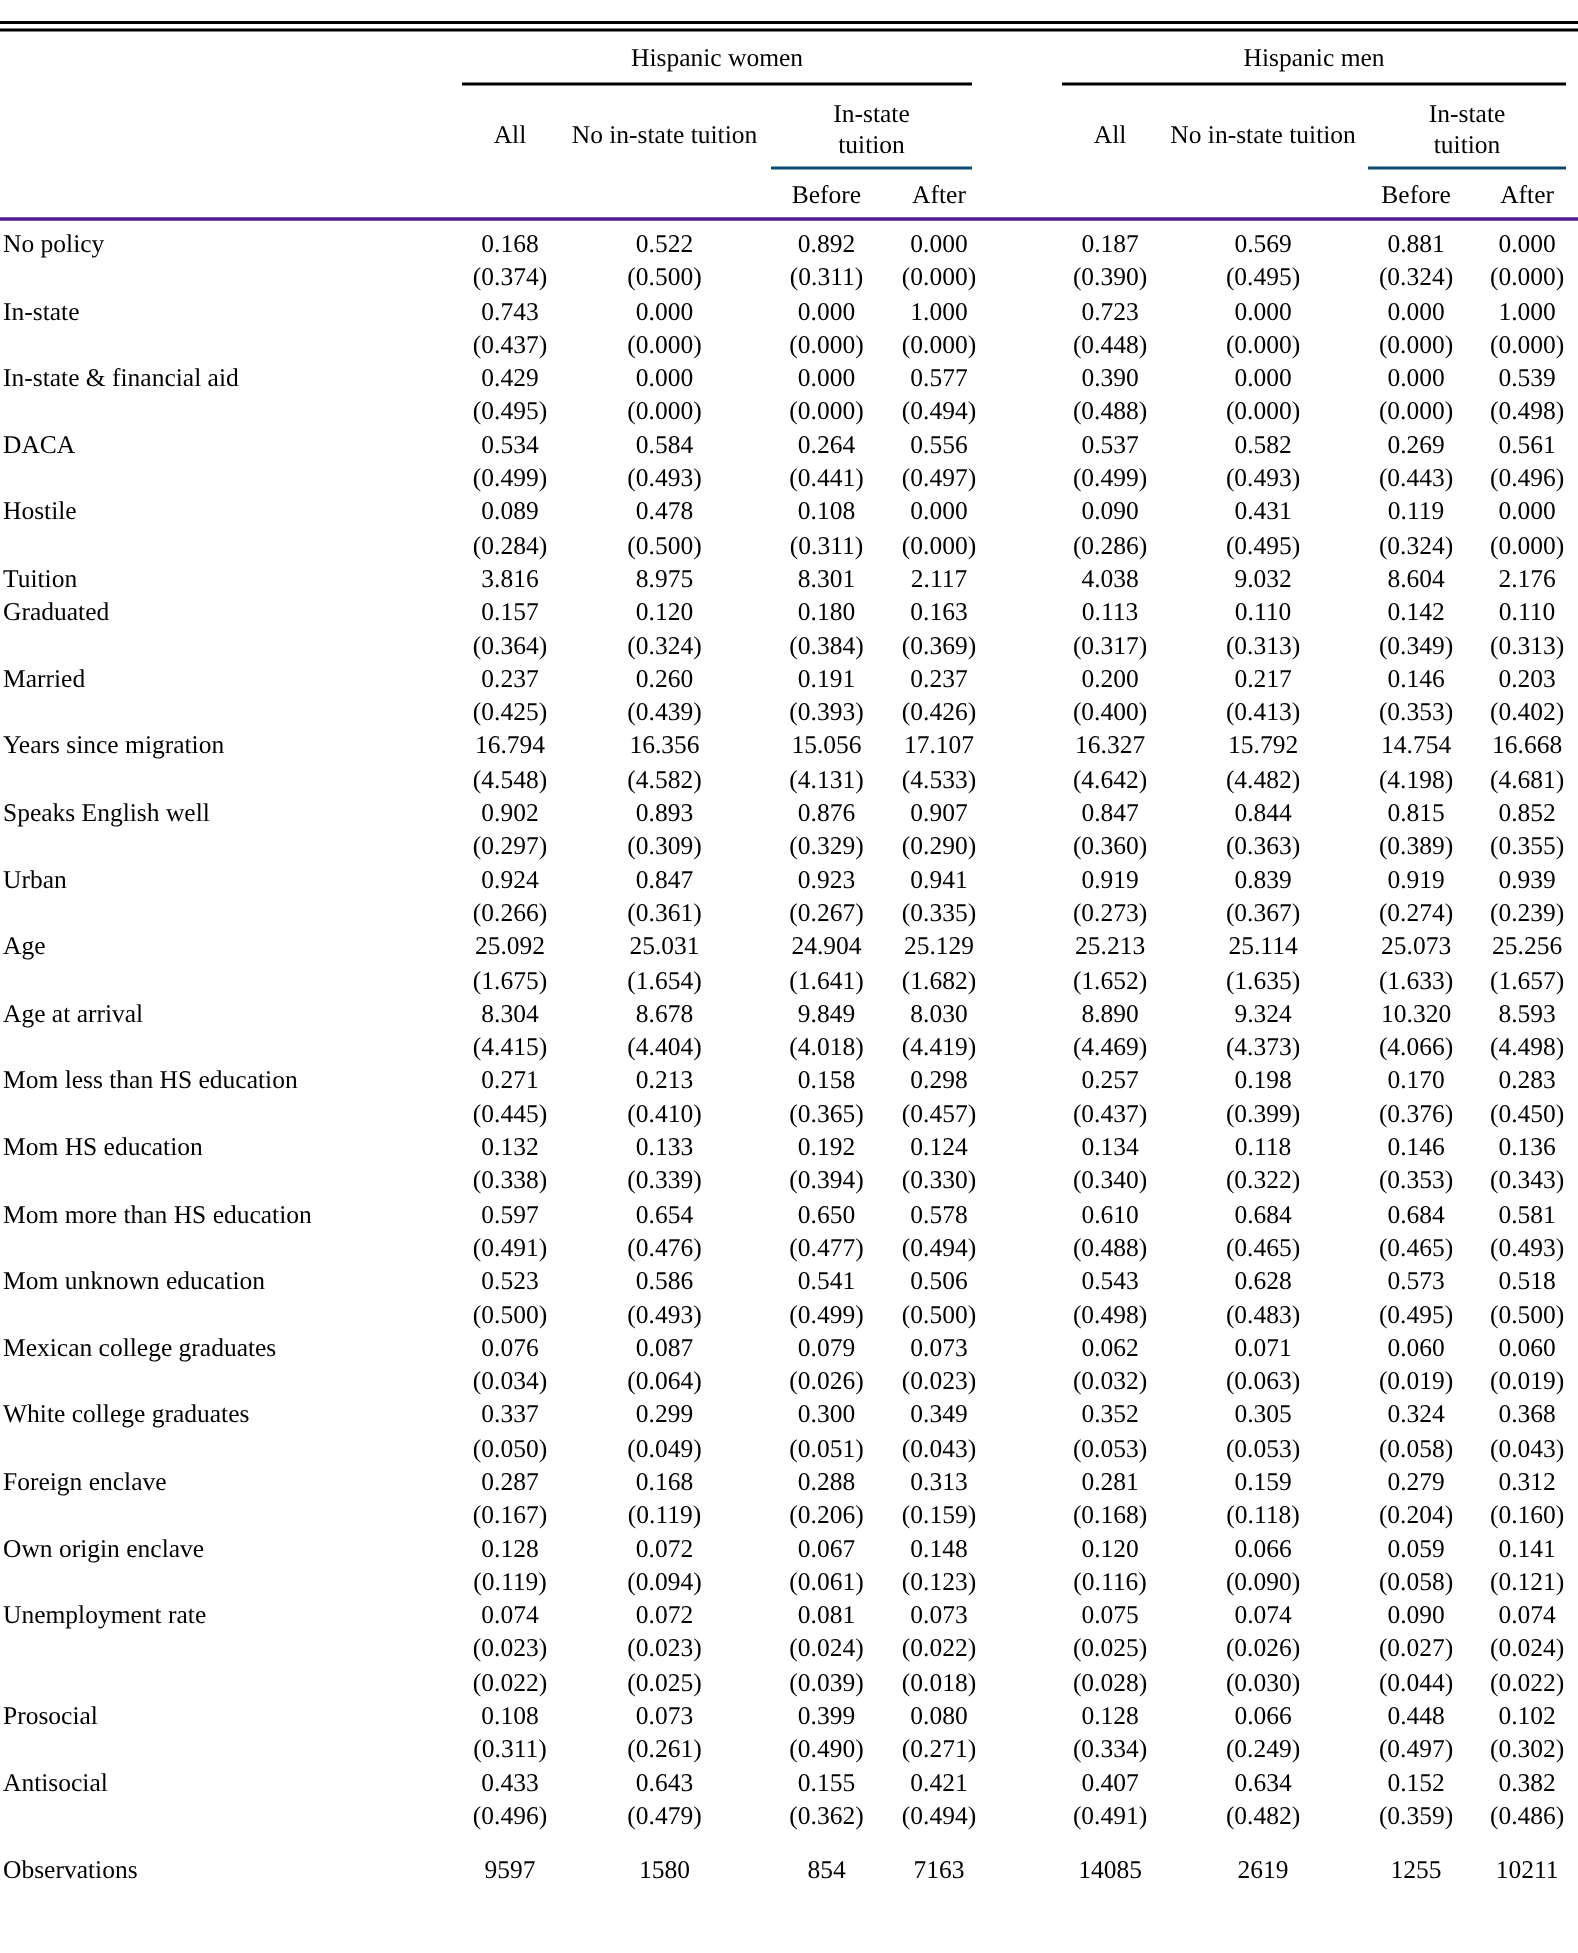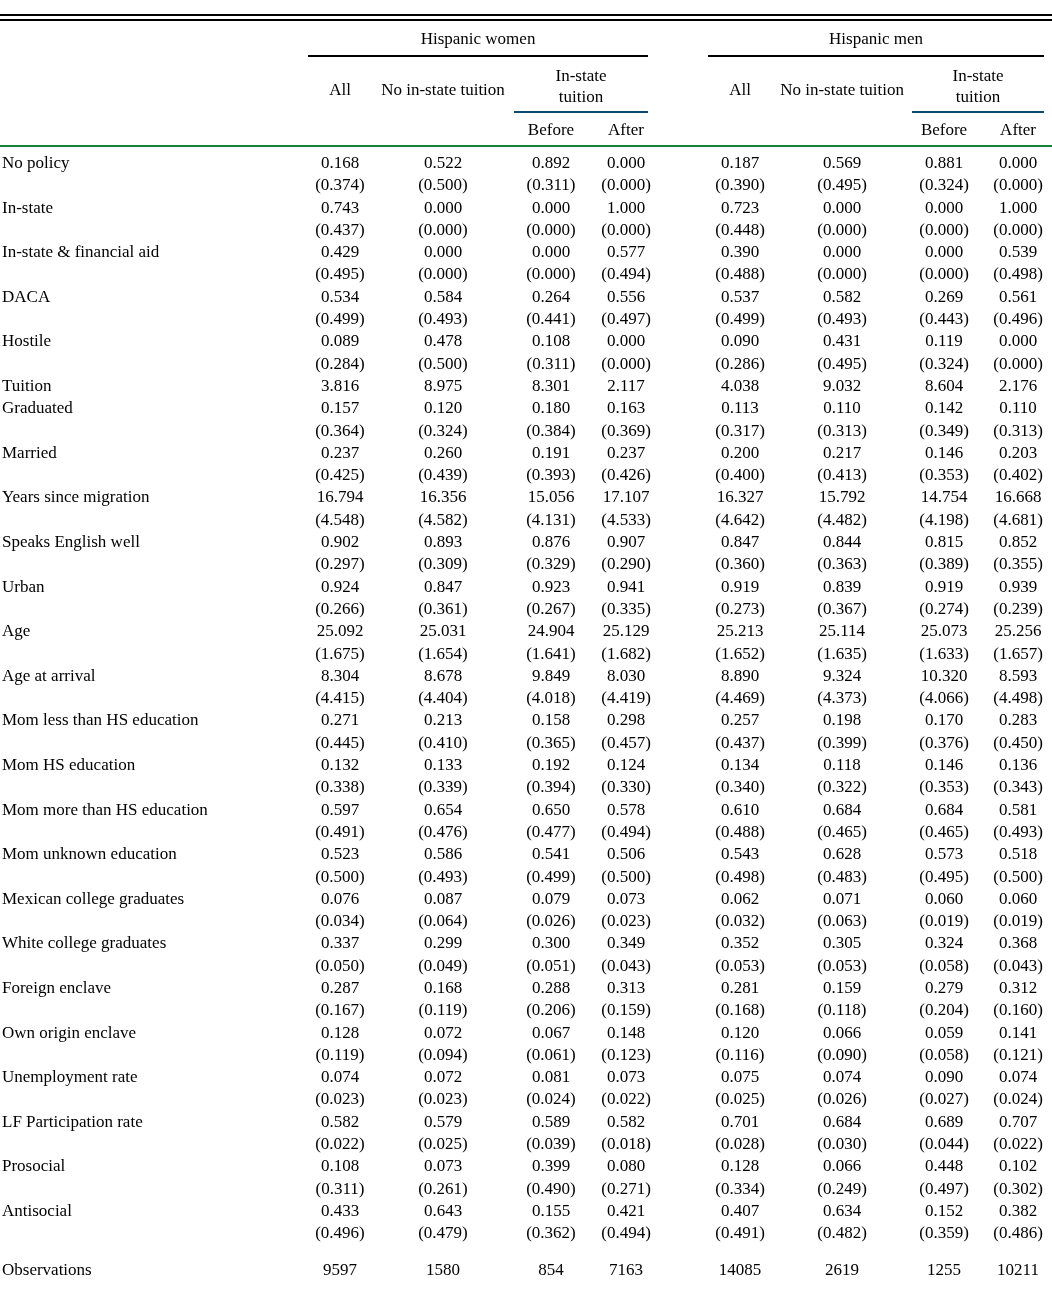--- a/index.html
+++ b/index.html
@@ -58,21 +58,21 @@
     border-bottom: 2px solid #0c4a6e;
     margin: 0 8px;
     padding-bottom: 4px;
   }
   .instate-text { display: inline-block; width: 78px; }
   
   tr.ba-row th {
     line-height: 21px;
     padding-top: 4px;
     padding-bottom: 5px;
-    border-bottom: 2px solid #15803d;
+    border-bottom: 2px solid #4c1d95;
   }
 
   tbody td.lbl {
     text-align: left;
     line-height: 22.3px;
     padding-left: 2px;
     white-space: nowrap;
   }
   tbody td.num {
     text-align: center;
@@ -654,32 +654,20 @@
           <td class="num">(0.023)</td>
           <td class="num">(0.024)</td>
           <td class="num">(0.022)</td>
           <td class="gap"></td>
           <td class="num">(0.025)</td>
           <td class="num">(0.026)</td>
           <td class="num">(0.027)</td>
           <td class="num">(0.024)</td>
         </tr>
         <tr>
-          <td class="lbl">LF Participation rate</td>
-          <td class="num">0.582</td>
-          <td class="num">0.579</td>
-          <td class="num">0.589</td>
-          <td class="num">0.582</td>
-          <td class="gap"></td>
-          <td class="num">0.701</td>
-          <td class="num">0.684</td>
-          <td class="num">0.689</td>
-          <td class="num">0.707</td>
-        </tr>
-        <tr>
           <td class="lbl"></td>
           <td class="num">(0.022)</td>
           <td class="num">(0.025)</td>
           <td class="num">(0.039)</td>
           <td class="num">(0.018)</td>
           <td class="gap"></td>
           <td class="num">(0.028)</td>
           <td class="num">(0.030)</td>
           <td class="num">(0.044)</td>
           <td class="num">(0.022)</td>

